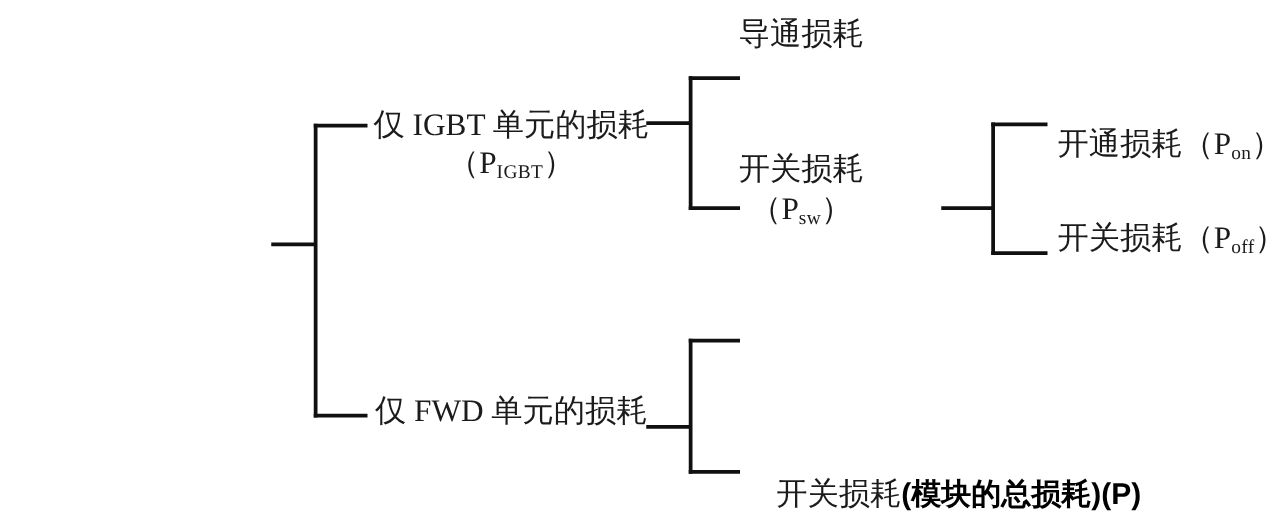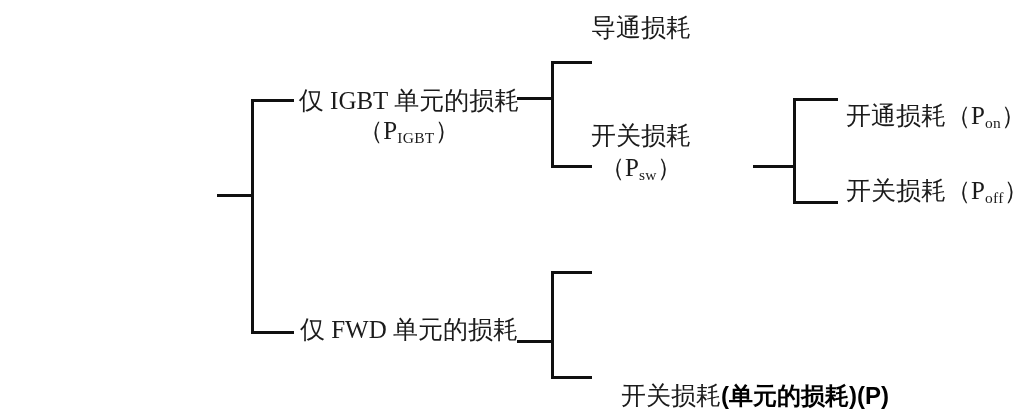--- a/index.html
+++ b/index.html
@@ -94,16 +94,16 @@
   <div class="node single" style="left:846px; top:102px;">
     <span>开通损耗（P</span><sub class="psub">on</sub><span>）</span>
   </div>
 
   <div class="node single" style="left:846px; top:177px;">
     <span>开关损耗（P</span><sub class="psub">off</sub><span>）</span>
   </div>
 
 
   <div class="node single" style="left:621px; top:382px;">
-    <span>开关损耗</span><span class="annotation-bold">(单元的损耗)(P)</span>
+    <span>开关损耗</span><span class="annotation-bold">(模块的总损耗)(P)</span>
   </div>
 
 </div>
 
 </body></html>

